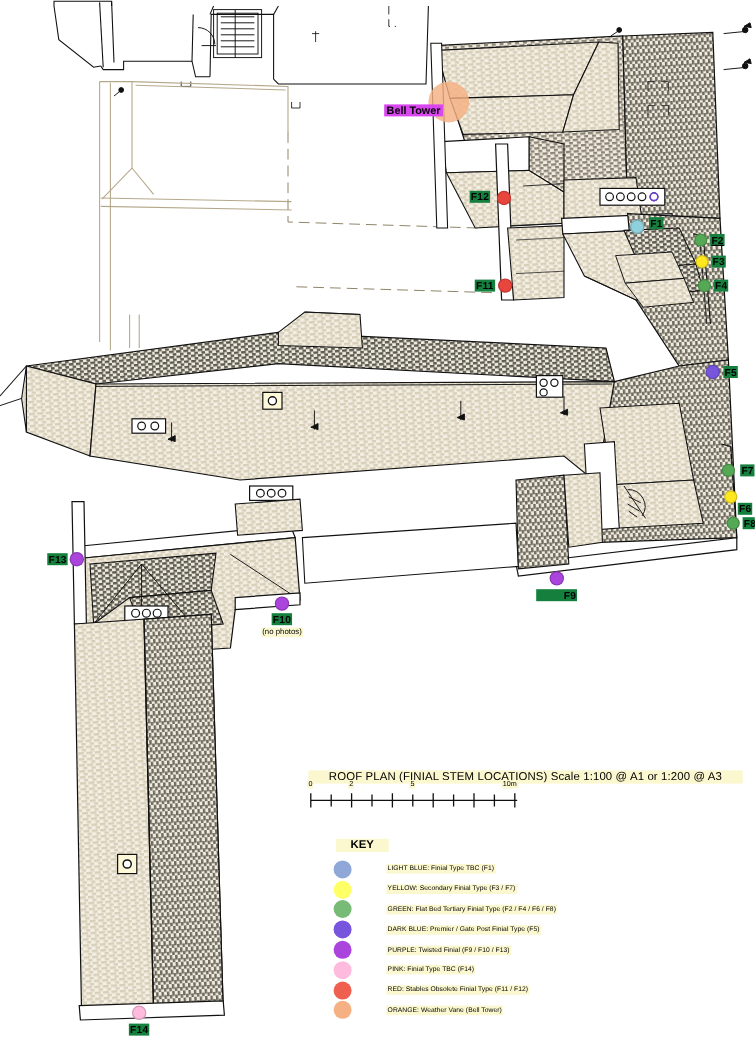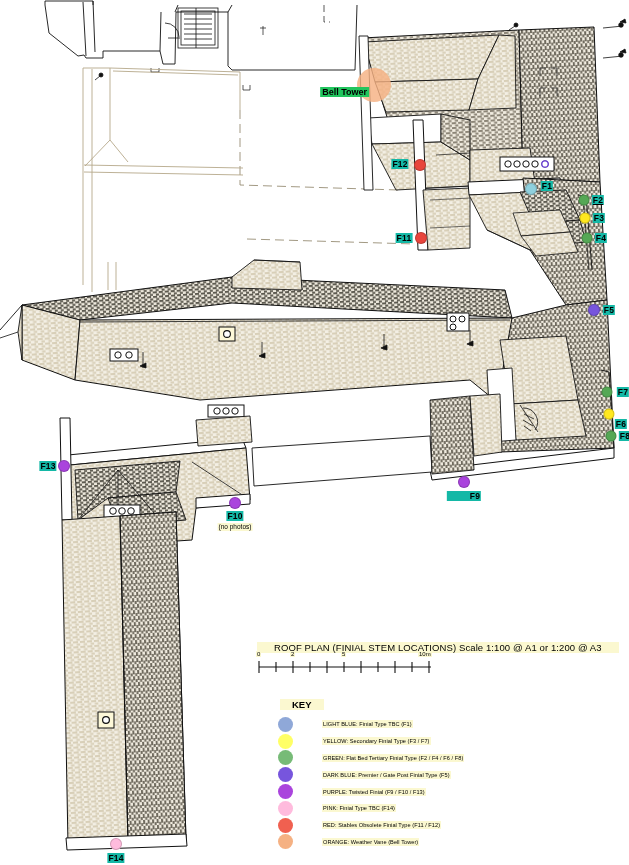--- a/index.html
+++ b/index.html
@@ -5,29 +5,29 @@
   html,body{margin:0;padding:0;background:#ffffff;}
   body{width:629px;height:865px;position:relative;overflow:hidden;
        font-family:"Liberation Sans",sans-serif;color:#000;}
   #plan{position:absolute;left:0;top:0;width:629px;height:865px;}
 
   
   .finial{position:absolute;border-radius:50%;transform:translate(-50%,-50%);
           box-shadow:inset 0 0 0 1px rgba(0,0,0,.18);}
   .flabel{position:absolute;transform:translate(-50%,-50%);
           font-size:8.5px;font-weight:bold;letter-spacing:.2px;
-          background:#14b8a6;padding:0 1px;white-space:nowrap;line-height:10px;}
+          background:#15803d;padding:0 1px;white-space:nowrap;line-height:10px;}
   .fsub{position:absolute;transform:translate(-50%,-50%);
         font-size:6.5px;background:#fbf8d0;padding:0 1px;white-space:nowrap;line-height:8px;}
 
   
   #belltower-dot{position:absolute;border-radius:50%;transform:translate(-50%,-50%);
                  opacity:.82;}
   #belltower-label{position:absolute;transform:translate(-100%,-50%);
-                   font-size:9px;font-weight:bold;background:#22c55e;padding:0 2px;
+                   font-size:9px;font-weight:bold;background:#d946ef;padding:0 2px;
                    white-space:nowrap;}
 
   
   #title{position:absolute;left:257px;top:642px;font-size:9.5px;font-weight:normal;
          background:#fbf8d0;padding:0 17px;white-space:nowrap;letter-spacing:.1px;}
   #scalebar{position:absolute;left:257px;top:659px;width:176px;height:20px;}
   .sb-num{position:absolute;font-size:6px;white-space:nowrap;background:#fbf8d0;padding:0 1px;}
 
   
   #key-head{position:absolute;left:280px;top:699px;font-size:9.5px;font-weight:bold;

